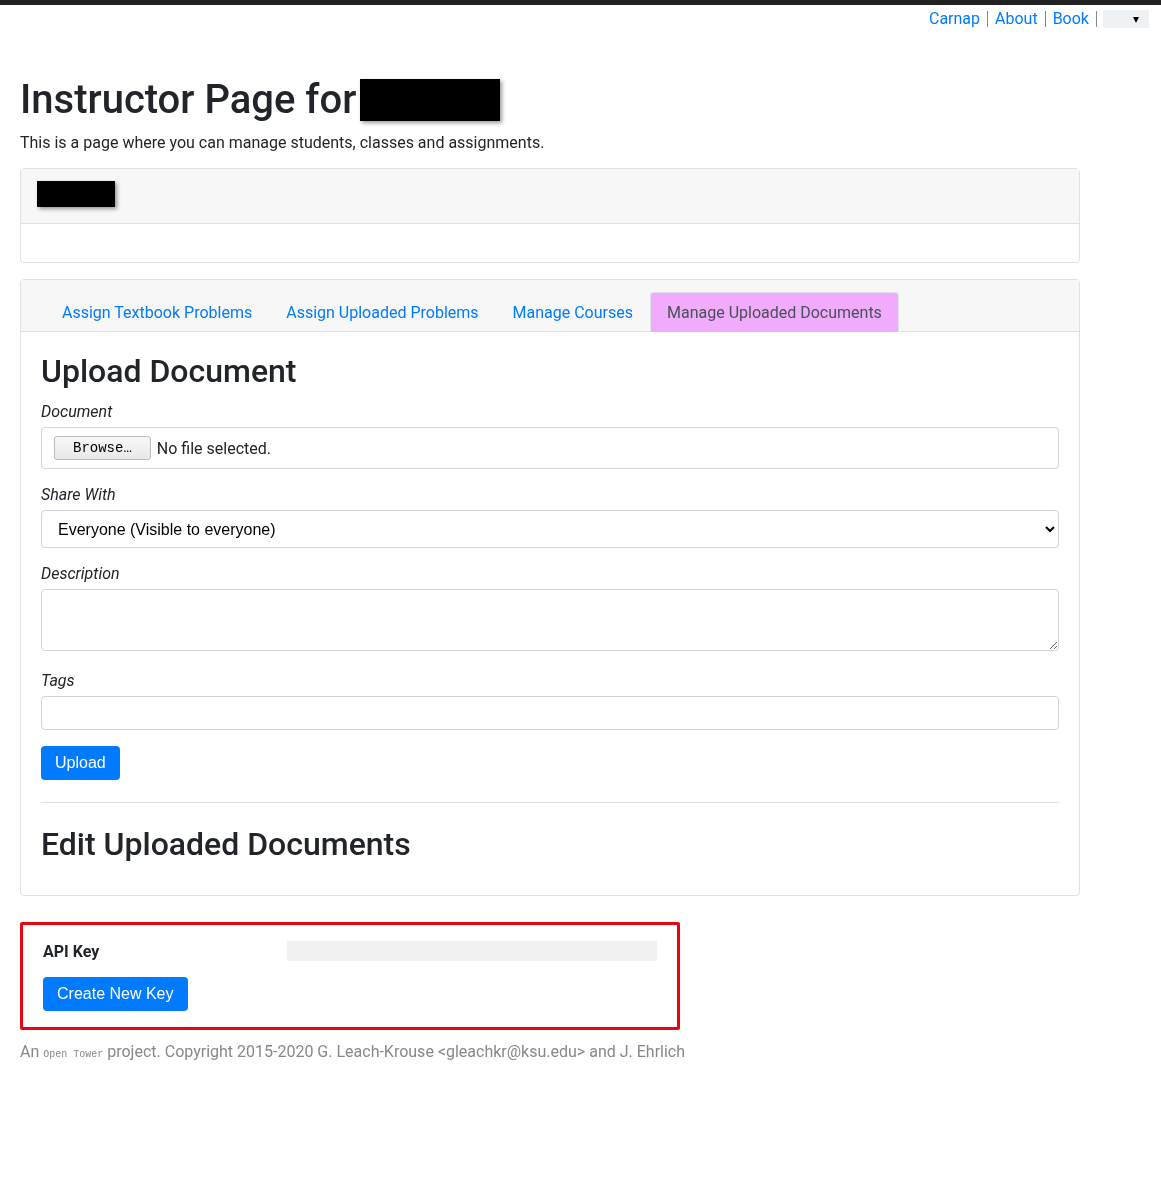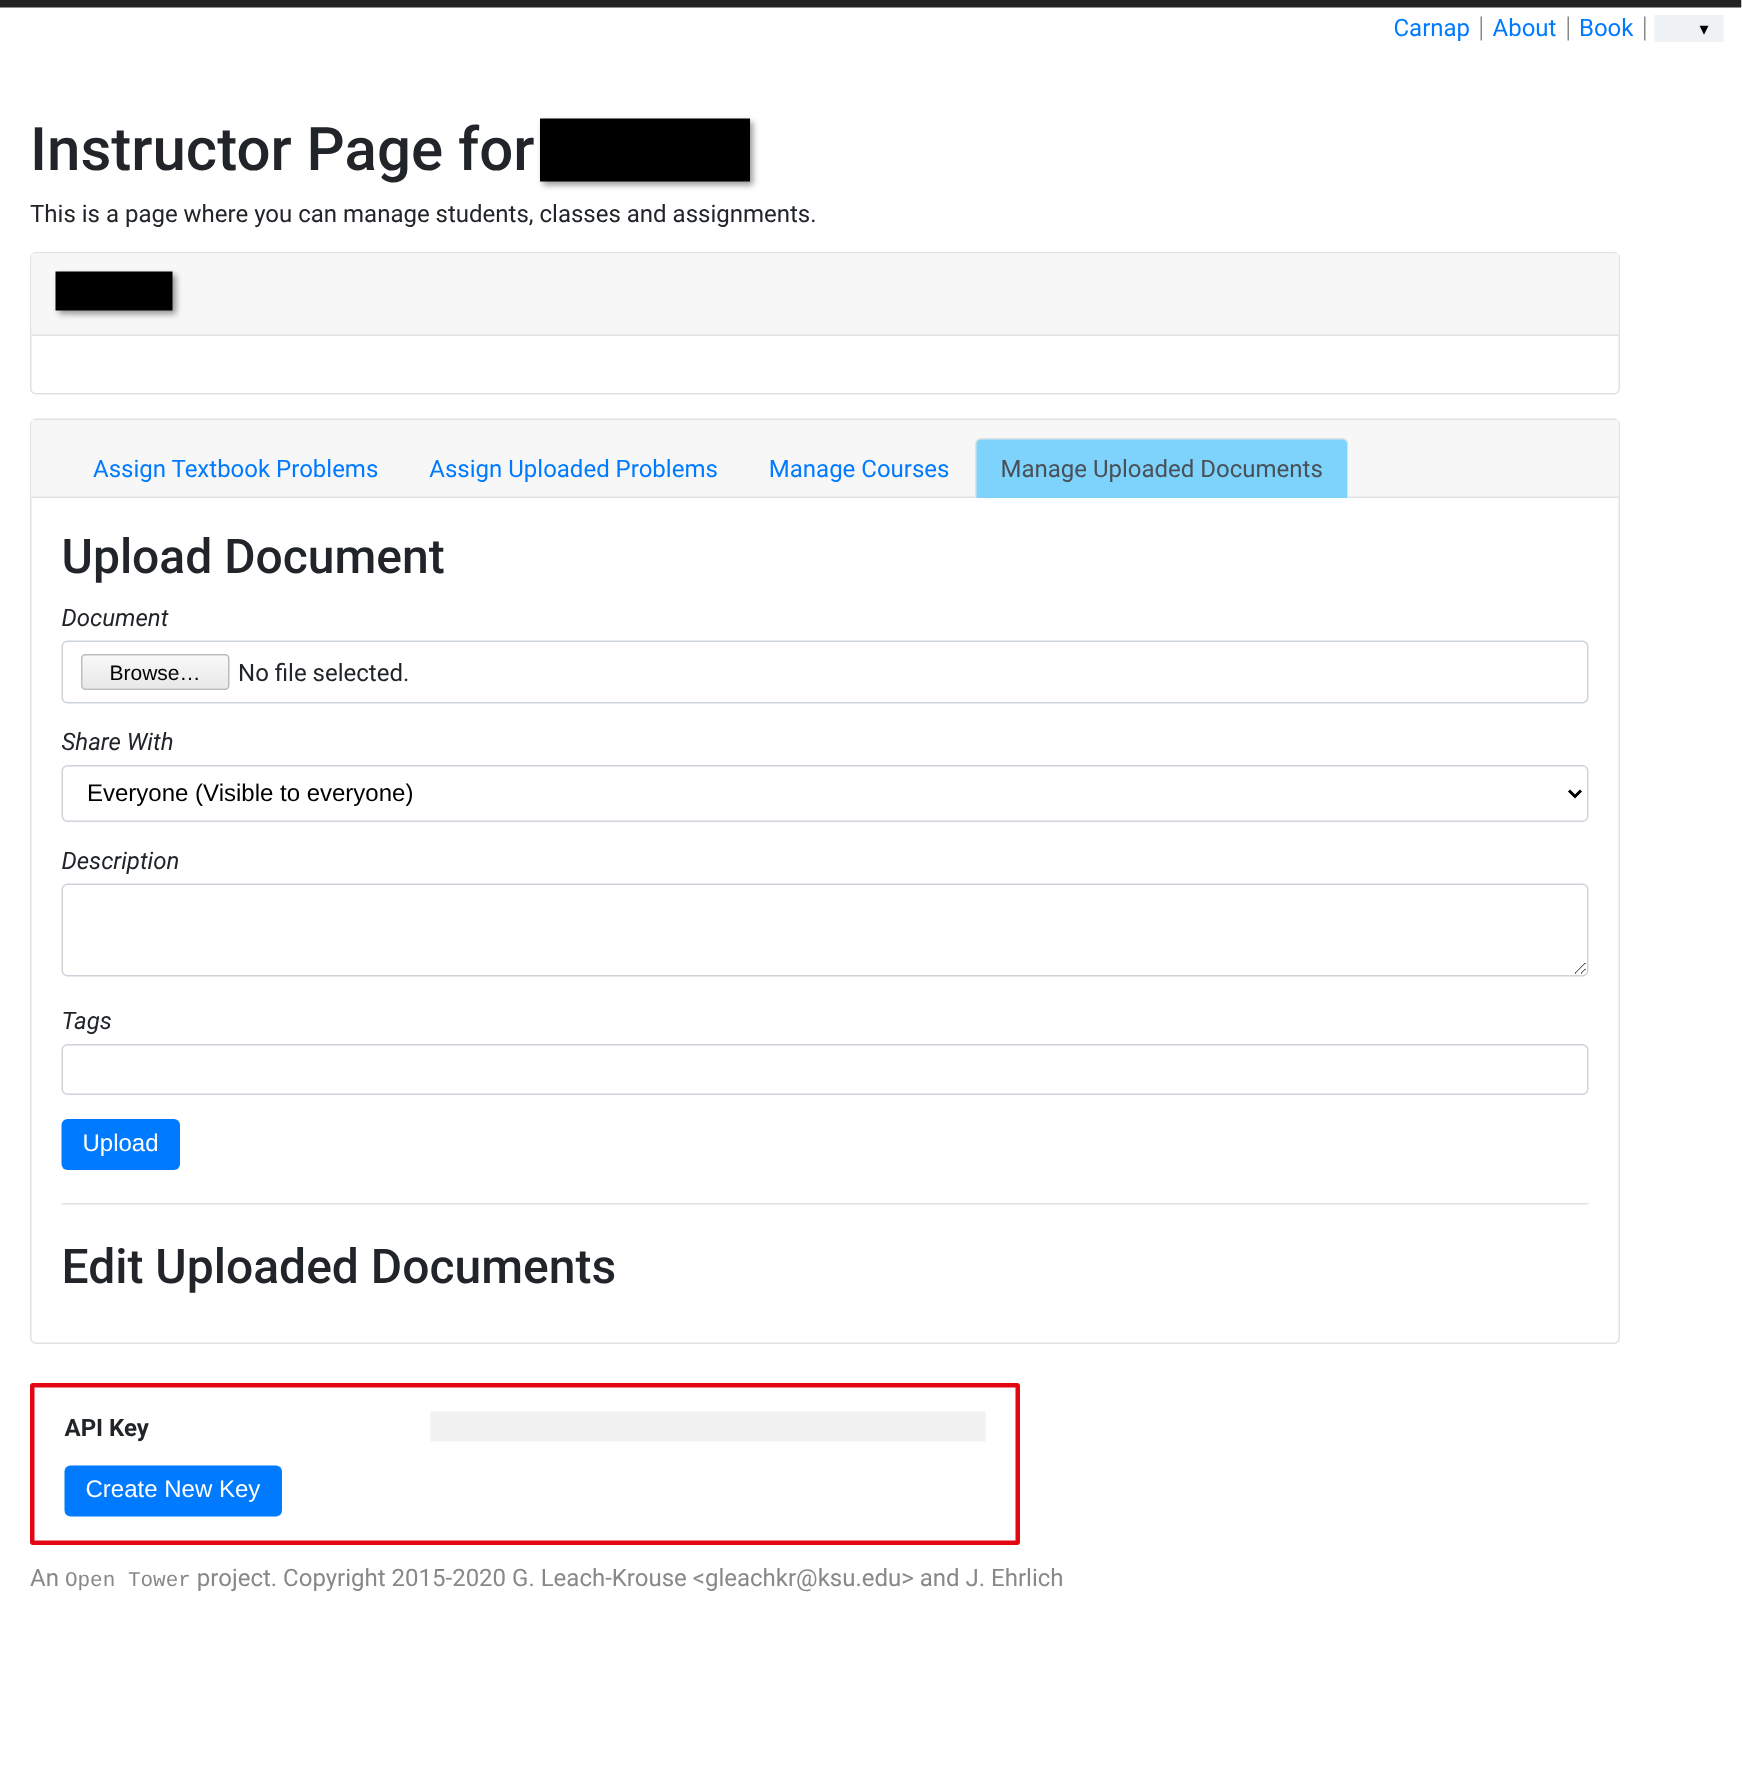--- a/index.html
+++ b/index.html
@@ -100,21 +100,21 @@
       padding: 10px 16px;
       color: #007bff;
       cursor: pointer;
       border: 1px solid transparent;
       border-bottom: none;
       margin-bottom: -1px;
       font-size: 16px;
       border-radius: 4px 4px 0 0;
     }
     .tab.active {
-      background: #7dd3fc;
+      background: #f0abfc;
       border-color: #dee2e6;
       color: #495057;
     }
     .tab-content {
       padding: 20px;
     }
     h2.section-title {
       font-size: 32px;
       font-weight: 500;
       margin-bottom: 12px;
@@ -134,20 +134,21 @@
       align-items: center;
       gap: 6px;
     }
     .browse-btn {
       background: linear-gradient(#f8f8f8, #e8e8e8);
       border: 1px solid #bbb;
       border-radius: 3px;
       padding: 3px 18px;
       font-size: 14px;
       cursor: pointer;
+      font-family: Liberation Mono, monospace;
     }
     .file-status {
       color: #212529;
       font-size: 16px;
     }
     .select-wrap {
       position: relative;
       margin-bottom: 16px;
     }
     select.form-select {
@@ -230,21 +231,21 @@
       max-width: 370px;
       margin-left: auto;
     }
     .footer {
       color: #888;
       font-size: 16px;
       padding: 4px 20px 20px 20px;
     }
     .footer .mono {
       font-family: "Courier New", monospace;
-      font-size: 14px;
+      font-size: 10px;
     }
   </style>
 </head>
 <body>
 
 <div class="top-bar"></div>
 
 <div class="header-nav">
   <a href="#">Carnap</a>
   <span class="sep"></span>

